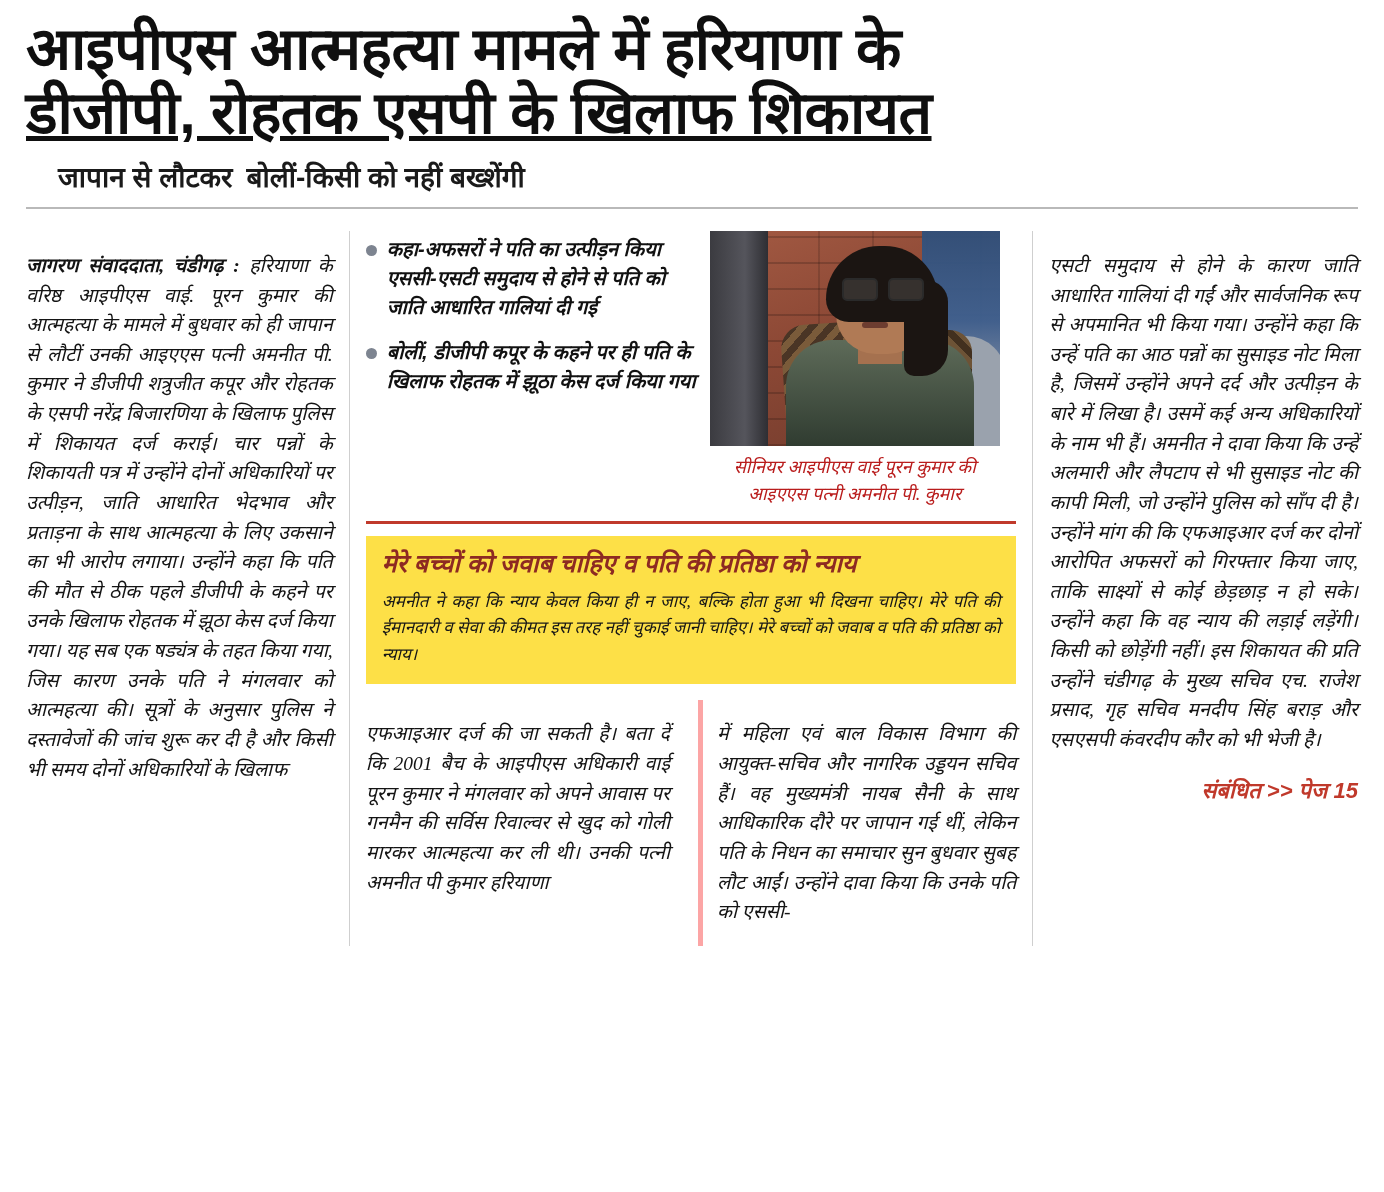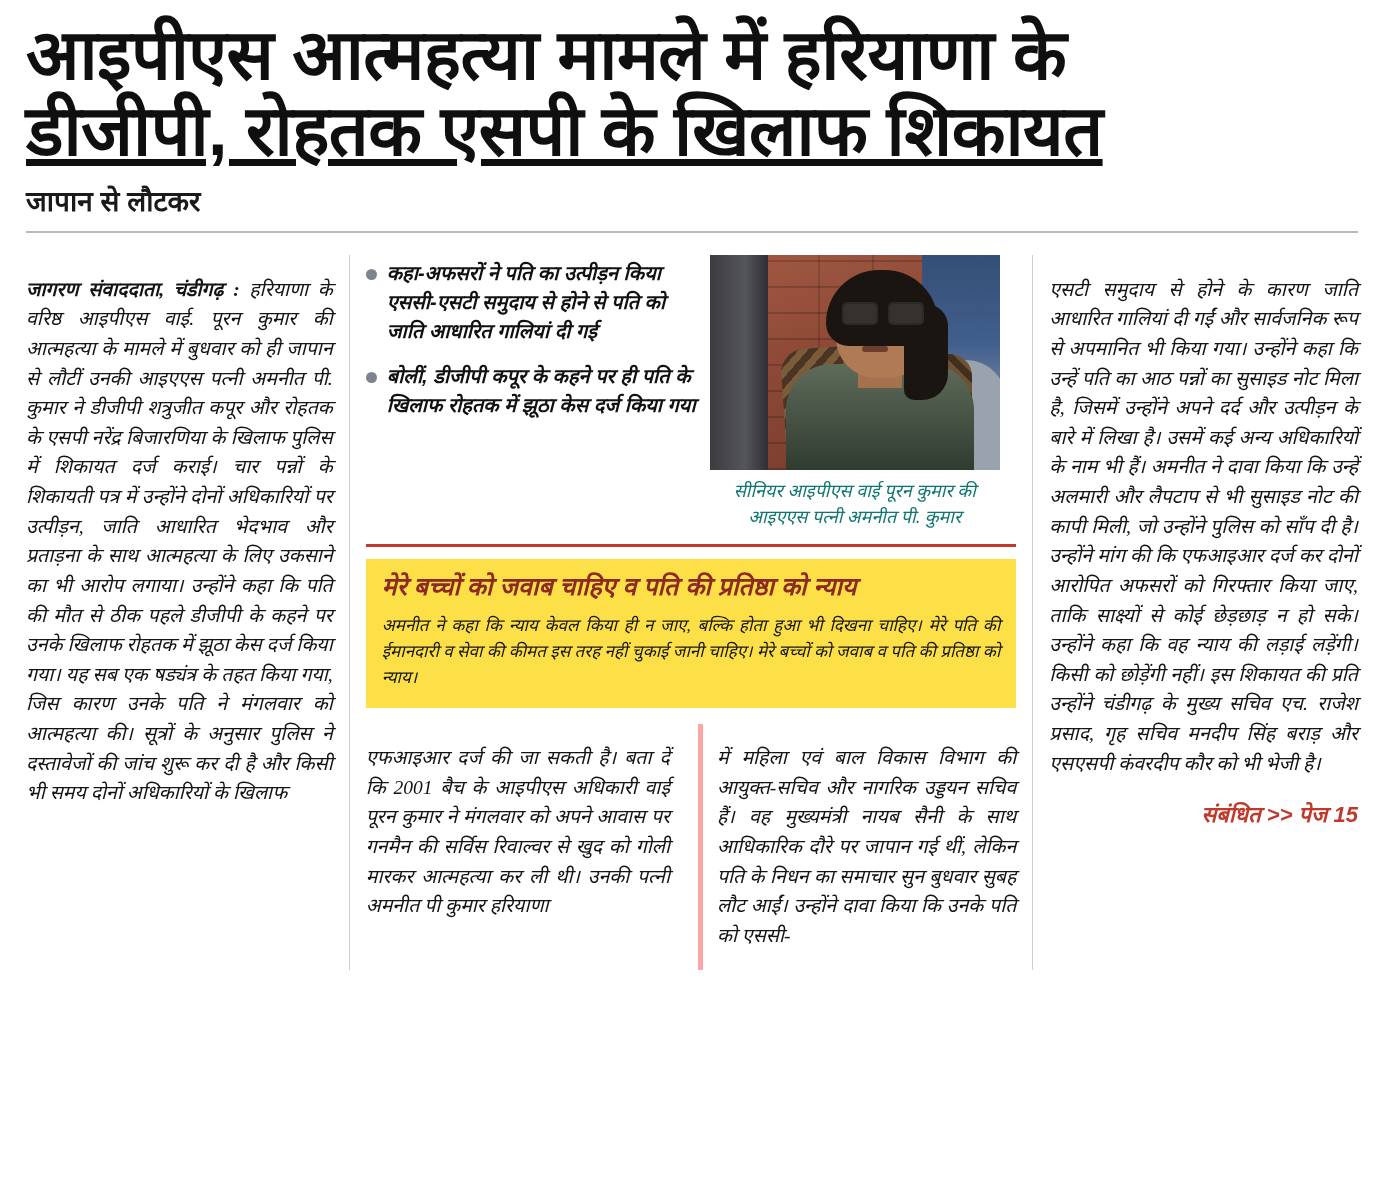--- a/index.html
+++ b/index.html
@@ -20,39 +20,39 @@
     height: 1192px;
     padding: 0;
     box-sizing: border-box;
   }
 
   
   .headline {
     margin: 18px 26px 0 26px;
     font-family: "Liberation Sans", "DejaVu Sans", sans-serif;
     font-weight: bold;
-    font-size: 70px;
+    font-size: 59px;
     line-height: 1.08;
     letter-spacing: -0.5px;
     color: #0f0f0f;
   }
   .headline .l2 { display: block; text-decoration: underline; }
 
   
   .subhead-row {
     margin: 12px 26px 0 26px;
     display: flex;
     align-items: center;
     font-family: "Liberation Sans", "DejaVu Sans", sans-serif;
     font-weight: bold;
     font-size: 28px;
     color: #1a1a1a;
     white-space: nowrap;
   }
-  .subhead-a { padding-right: 2px; }
+  .subhead-a { padding-right: 2px; margin-left: 32px; }
   .subhead-hl {
     background: #6f6f78;
     color: #ffffff;
     padding: 4px 10px 6px 10px;
   }
   .subhead-b { padding-left: 12px; }
 
   .rule-top {
     margin: 12px 26px 0 26px;
     border-top: 2px solid #b9b9b9;
@@ -190,21 +190,21 @@
     position: absolute; left: 78px; bottom: 122px; width: 26px; height: 6px;
     background: #6d3d30; border-radius: 4px;
   }
 
   .caption {
     font-family: "Liberation Serif", "DejaVu Serif", serif;
     font-size: 18px;
     line-height: 1.45;
     text-align: center;
     margin-top: 8px;
-    color: #0f766e;
+    color: #b91c1c;
   }
 
   .mid-divider {
     margin: 14px 0 0 0;
     border-top: 3px solid #c0392b;
   }
 
   
   .hlbox {
     background: #fde047;
@@ -252,20 +252,21 @@
 
 <div class="page">
 
   <h1 class="headline">
     <span>आइपीएस आत्महत्या मामले में हरियाणा के</span>
     <span class="l2">डीजीपी, रोहतक एसपी के खिलाफ शिकायत</span>
   </h1>
 
   <div class="subhead-row">
     <span class="subhead-a">जापान से लौटकर</span>
+    <span class="subhead-b">बोलीं-किसी को नहीं बख्शेंगी</span>
   </div>
 
   <div class="rule-top"></div>
 
   <div class="content">
 
     <div class="col col-left">
       <p class="body-text">
         <b>जागरण संवाददाता, चंडीगढ़ :</b>
         <span>हरियाणा के वरिष्ठ आइपीएस वाई. पूरन कुमार की आत्महत्या के मामले में बुधवार को ही जापान से लौटीं उनकी आइएएस पत्नी अमनीत पी. कुमार ने डीजीपी शत्रुजीत कपूर और रोहतक के एसपी नरेंद्र बिजारणिया के खिलाफ पुलिस में शिकायत दर्ज कराई। चार पन्नों के शिकायती पत्र में उन्होंने दोनों अधिकारियों पर उत्पीड़न, जाति आधारित भेदभाव और प्रताड़ना के साथ आत्महत्या के लिए उकसाने का भी आरोप लगाया। उन्होंने कहा कि पति की मौत से ठीक पहले डीजीपी के कहने पर उनके खिलाफ रोहतक में झूठा केस दर्ज किया गया। यह सब एक षड्यंत्र के तहत किया गया, जिस कारण उनके पति ने मंगलवार को आत्महत्या की। सूत्रों के अनुसार पुलिस ने दस्तावेजों की जांच शुरू कर दी है और किसी भी समय दोनों अधिकारियों के खिलाफ</span>

